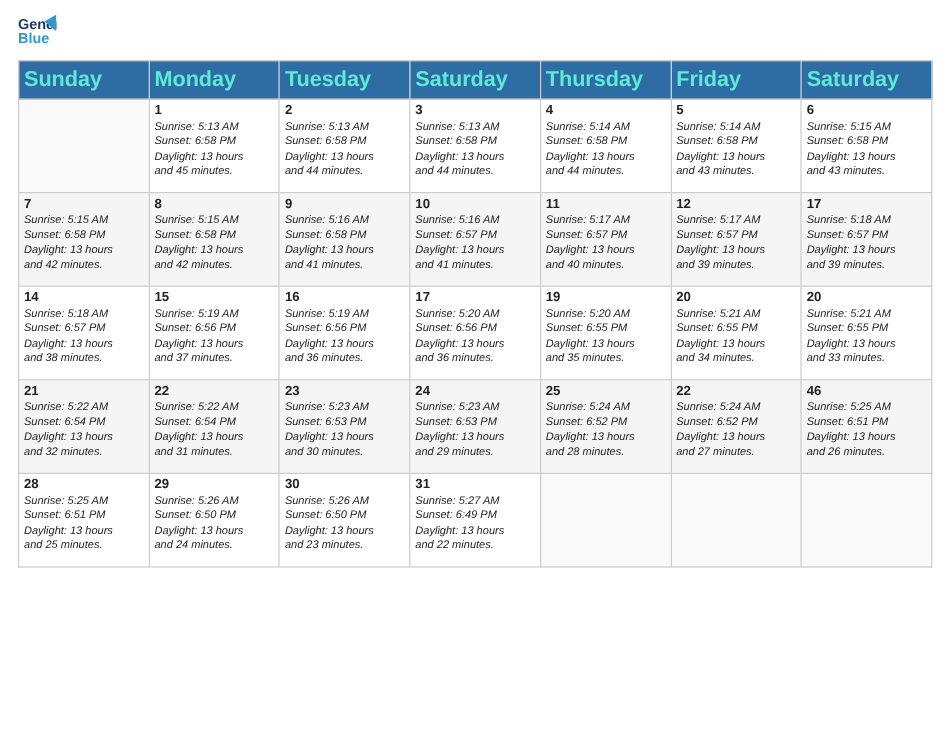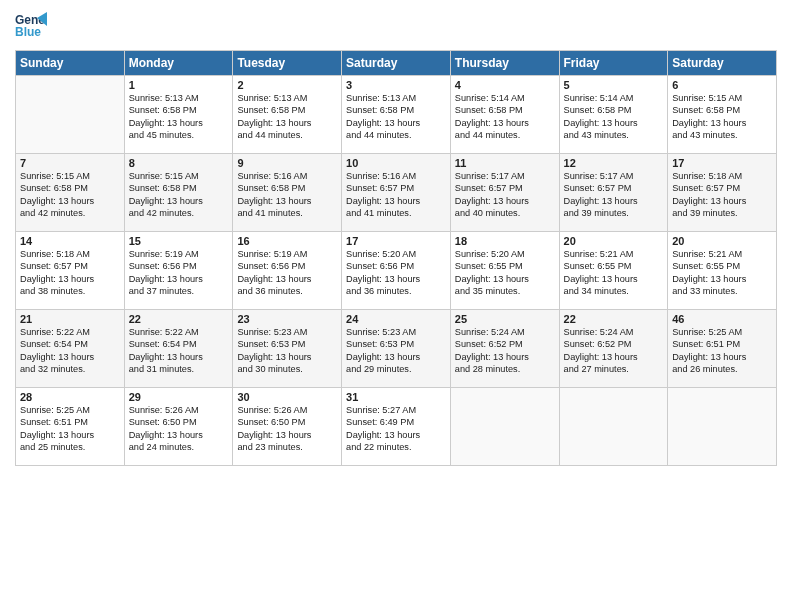--- a/index.html
+++ b/index.html
@@ -40,22 +40,22 @@
       color: #333;
     }
     table {
       width: 100%;
       border-collapse: collapse;
       margin-top: 8px;
       table-layout: fixed;
     }
     thead tr th {
       background-color: #2e6da4;
-      color: #ffffff;
-      font-size: 12px;
+      color: #5eead4;
+      font-size: 18px;
       font-weight: bold;
       padding: 5px 4px;
       text-align: left;
       border: 1px solid #ccc;
     }
     tbody tr td {
       border: 1px solid #ccc;
       vertical-align: top;
       padding: 3px 4px;
       font-size: 9.5px;
@@ -71,20 +71,21 @@
     }
     .day-number {
       font-weight: bold;
       font-size: 11px;
       display: block;
       margin-bottom: 1px;
     }
     .cell-text {
       line-height: 1.35;
       font-size: 9.2px;
+      font-style: italic;
     }
     .empty-cell {
       background: #f9f9f9 !important;
     }
   </style>
 </head>
 <body>
 
 <div class="container">
   <div class="header-logo">
@@ -237,21 +238,21 @@
 and 36 minutes.</div>
           </td>
           <td>
             <span class="day-number">17</span>
             <div class="cell-text" style="white-space: pre-line;">Sunrise: 5:20 AM
 Sunset: 6:56 PM
 Daylight: 13 hours
 and 36 minutes.</div>
           </td>
           <td>
-            <span class="day-number">18</span>
+            <span class="day-number">19</span>
             <div class="cell-text" style="white-space: pre-line;">Sunrise: 5:20 AM
 Sunset: 6:55 PM
 Daylight: 13 hours
 and 35 minutes.</div>
           </td>
           <td>
             <span class="day-number">20</span>
             <div class="cell-text" style="white-space: pre-line;">Sunrise: 5:21 AM
 Sunset: 6:55 PM
 Daylight: 13 hours

